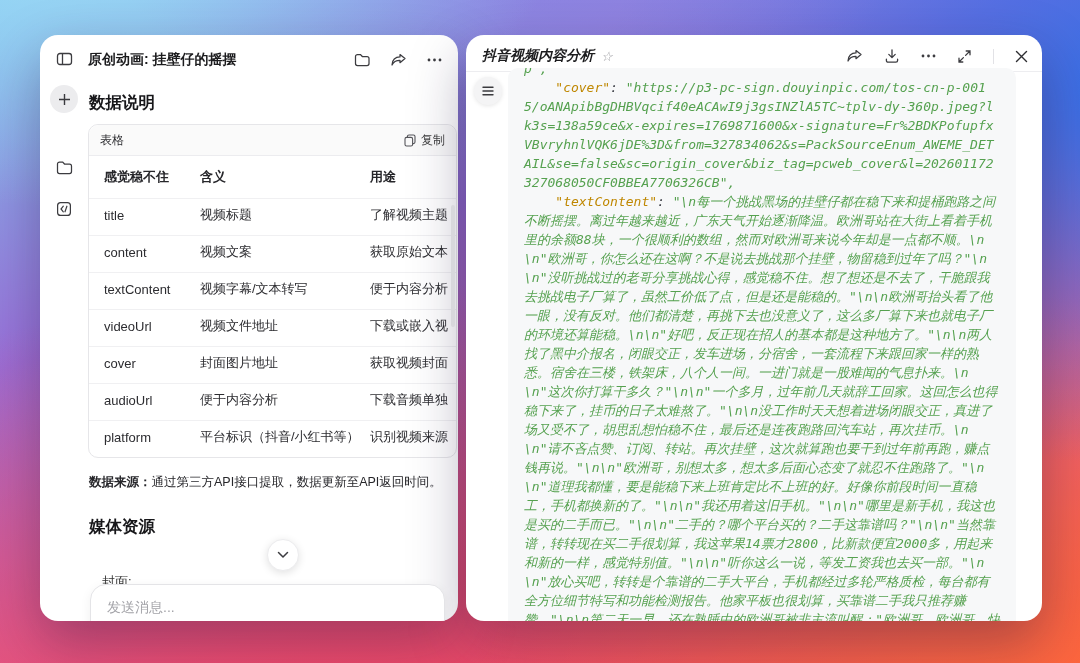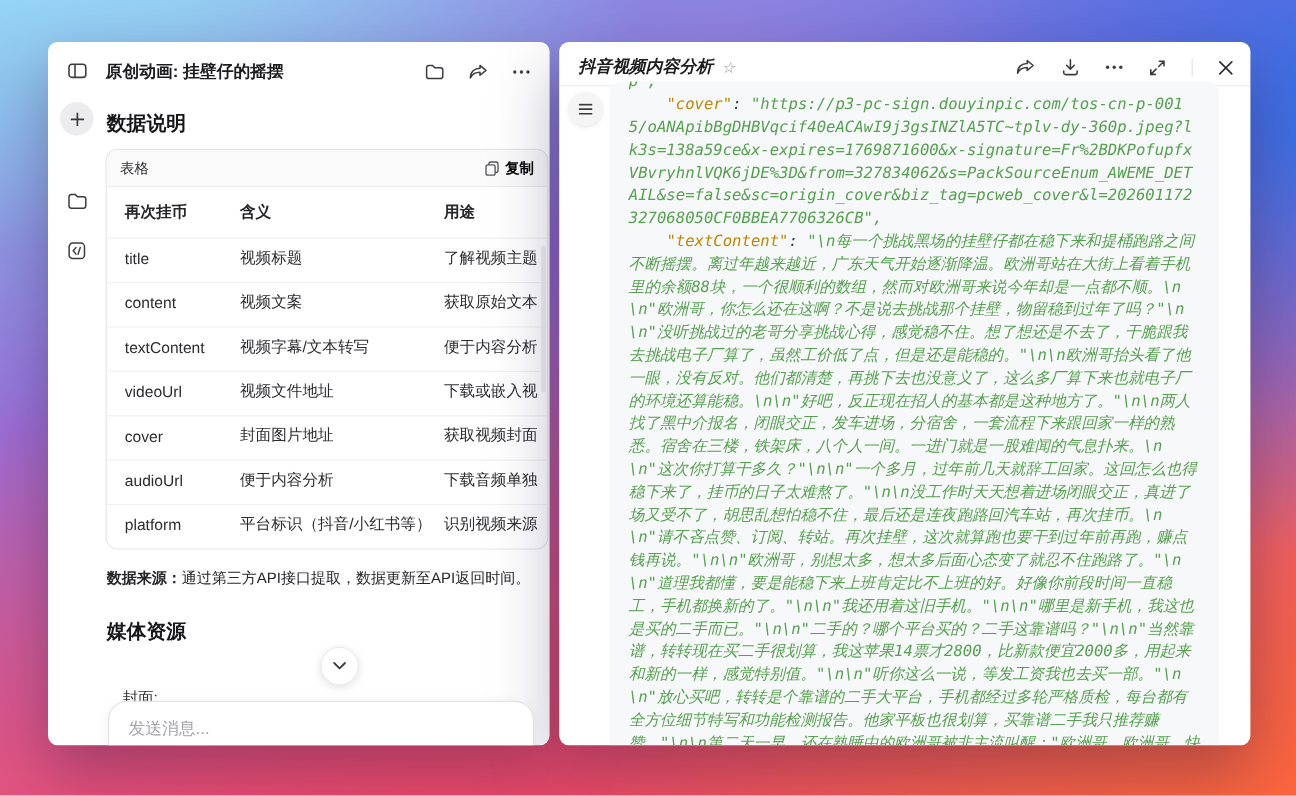--- a/index.html
+++ b/index.html
@@ -6,21 +6,21 @@
   body{width:1080px;height:663px;overflow:hidden;position:relative;
        font-family:"Liberation Sans",sans-serif;-webkit-font-smoothing:antialiased;}
   .bg{position:absolute;inset:0;
     background:
       radial-gradient(900px 520px at 6% -12%, #9edbf6 0%, rgba(158,219,246,0) 55%),
       radial-gradient(760px 520px at 47% -18%, #8c77e0 0%, rgba(140,119,224,0) 55%),
       radial-gradient(900px 620px at 106% 14%, #2e6fe8 0%, rgba(46,111,232,0) 60%),
       radial-gradient(1000px 720px at 100% 112%, #ff6a3d 0%, rgba(255,106,61,0) 62%),
       radial-gradient(1250px 760px at 34% 118%, #ef4464 0%, rgba(239,68,100,0) 66%),
       linear-gradient(160deg,#80c3ef 0%,#9a6fd8 35%,#e75f8e 70%,#f2543f 100%);}
-  .card{position:absolute;background:#fff;border-radius:8px;overflow:hidden;
+  .card{position:absolute;background:#fff;border-radius:18px;overflow:hidden;
         box-shadow:0 22px 55px rgba(30,20,60,.35);}
   .left-card{left:40px;top:35px;width:418px;height:586px;}
   .right-card{left:466px;top:35px;width:576px;height:586px;font-style:italic;}
 
   
   .mini-sidebar{position:absolute;left:0;top:0;bottom:0;width:48px;display:flex;
                 flex-direction:column;align-items:center;padding-top:10px;}
   .ms-icon{display:flex;align-items:center;justify-content:center;width:28px;height:28px;cursor:pointer;}
   .plus-btn{width:28px;height:28px;border-radius:50%;background:#ececee;display:flex;
             align-items:center;justify-content:center;font-size:17px;color:#3a3a3e;
@@ -31,21 +31,21 @@
   .l-main{position:absolute;left:48px;top:0;right:0;bottom:0;}
   .l-header{display:flex;align-items:center;height:34px;padding:8px 16px 0 0;}
   .l-title{flex:1;font-size:14px;font-weight:700;color:#1c1c1e;}
   .hicon{margin-left:20px;display:flex;align-items:center;cursor:pointer;}
   .section-title{font-size:16.5px;font-weight:700;color:#17171a;margin:15px 0 10px 1px;}
 
   .table-card{border:1px solid #e6e6e9;border-radius:10px;width:367px;background:#fff;}
   .table-toolbar{display:flex;align-items:center;height:30px;background:#fafafa;
                  border-bottom:1px solid #ececef;padding:0 11px;font-size:12px;color:#2e2e32;
                  border-radius:10px 10px 0 0;}
-  .copy-btn{margin-left:auto;display:flex;gap:5px;align-items:center;font-size:12px;color:#000000;cursor:pointer;font-weight:bold;}
+  .copy-btn{margin-left:auto;display:flex;gap:5px;align-items:center;font-size:12px;color:#404040;cursor:pointer;}
   table{width:100%;border-collapse:collapse;font-size:13px;color:#26262a;}
   th{ text-align:left;font-weight:700;padding:12px 4px 12px 0;}
   td{border-top:1px solid #f0f0f2;padding:7px 4px 11px 0;color:#2c2c30;}
   th:first-child,td:first-child{padding-left:15px;width:92px;}
   th:nth-child(2),td:nth-child(2){width:166px;}
 
   .source-note{margin:15px 0 0 1px;font-size:12.5px;color:#26262a;line-height:18px;}
   .source-label{font-weight:700;}
   .media-title{margin:25px 0 0 1px;font-size:16.5px;font-weight:700;color:#17171a;}
   .cover-label{position:absolute;left:14px;top:538px;font-size:13px;color:#333;z-index:1;}
@@ -140,21 +140,21 @@
           <svg width="12" height="13" viewBox="0 0 12 13">
               <rect x="3.4" y="1" width="7.6" height="8.6" rx="1.6" fill="none" stroke="#55555a" stroke-width="1.1"></rect>
               <rect x="1" y="3.4" width="7.6" height="8.6" rx="1.6" fill="#fafafa" stroke="#55555a" stroke-width="1.1"></rect>
             </svg>
           <span>复制</span>
         </span>
       </div>
       <table>
         <thead>
           <tr>
-            <th>再次挂币</th>
+            <th>感觉稳不住</th>
             <th>含义</th>
             <th>用途</th>
           </tr>
         </thead>
         <tbody>
           <tr>
             <td>title</td>
             <td>视频标题</td>
             <td>了解视频主题</td>
           </tr>

